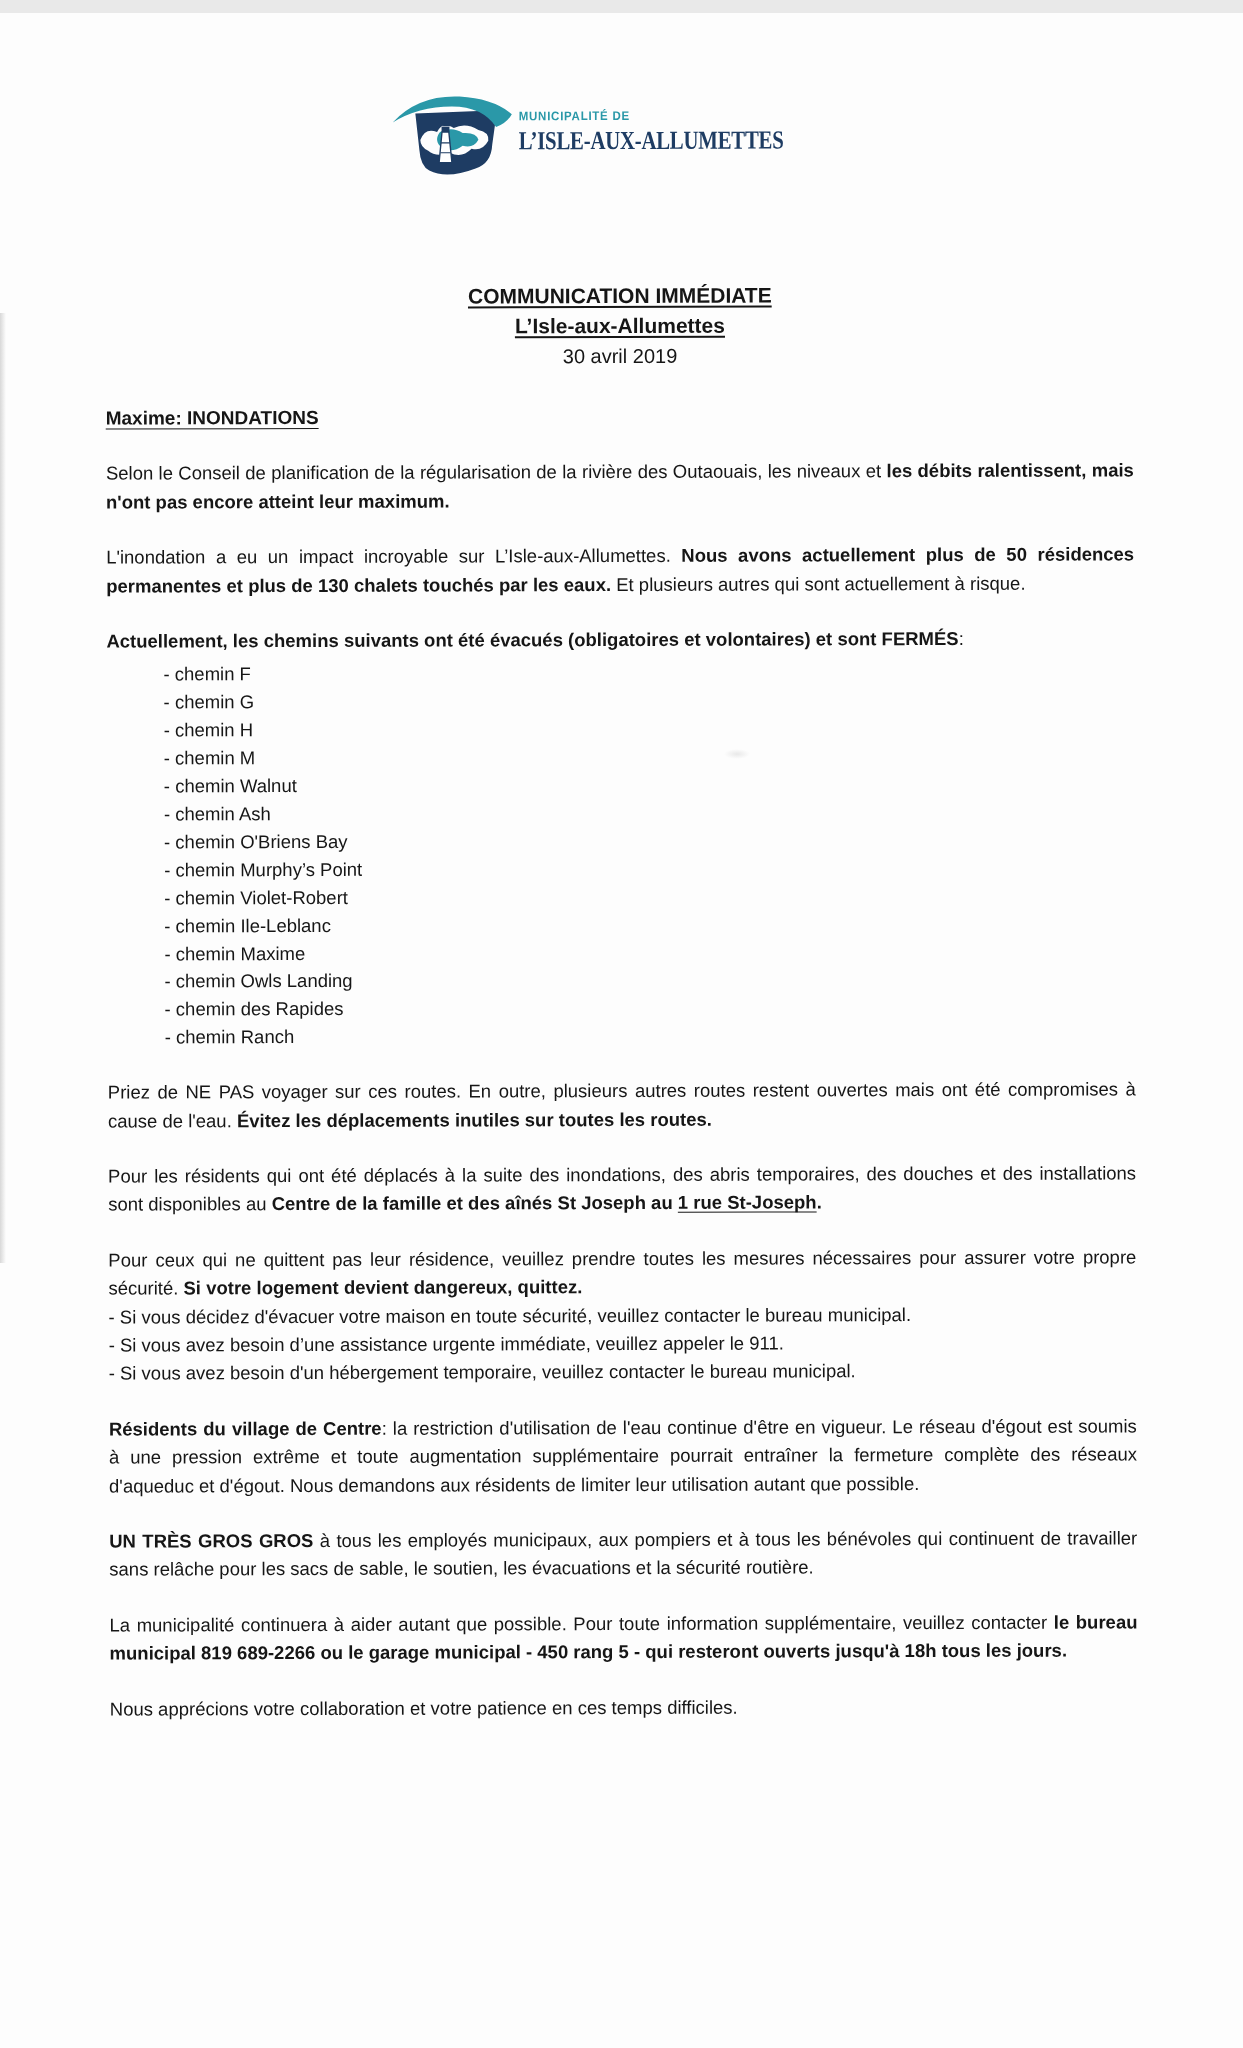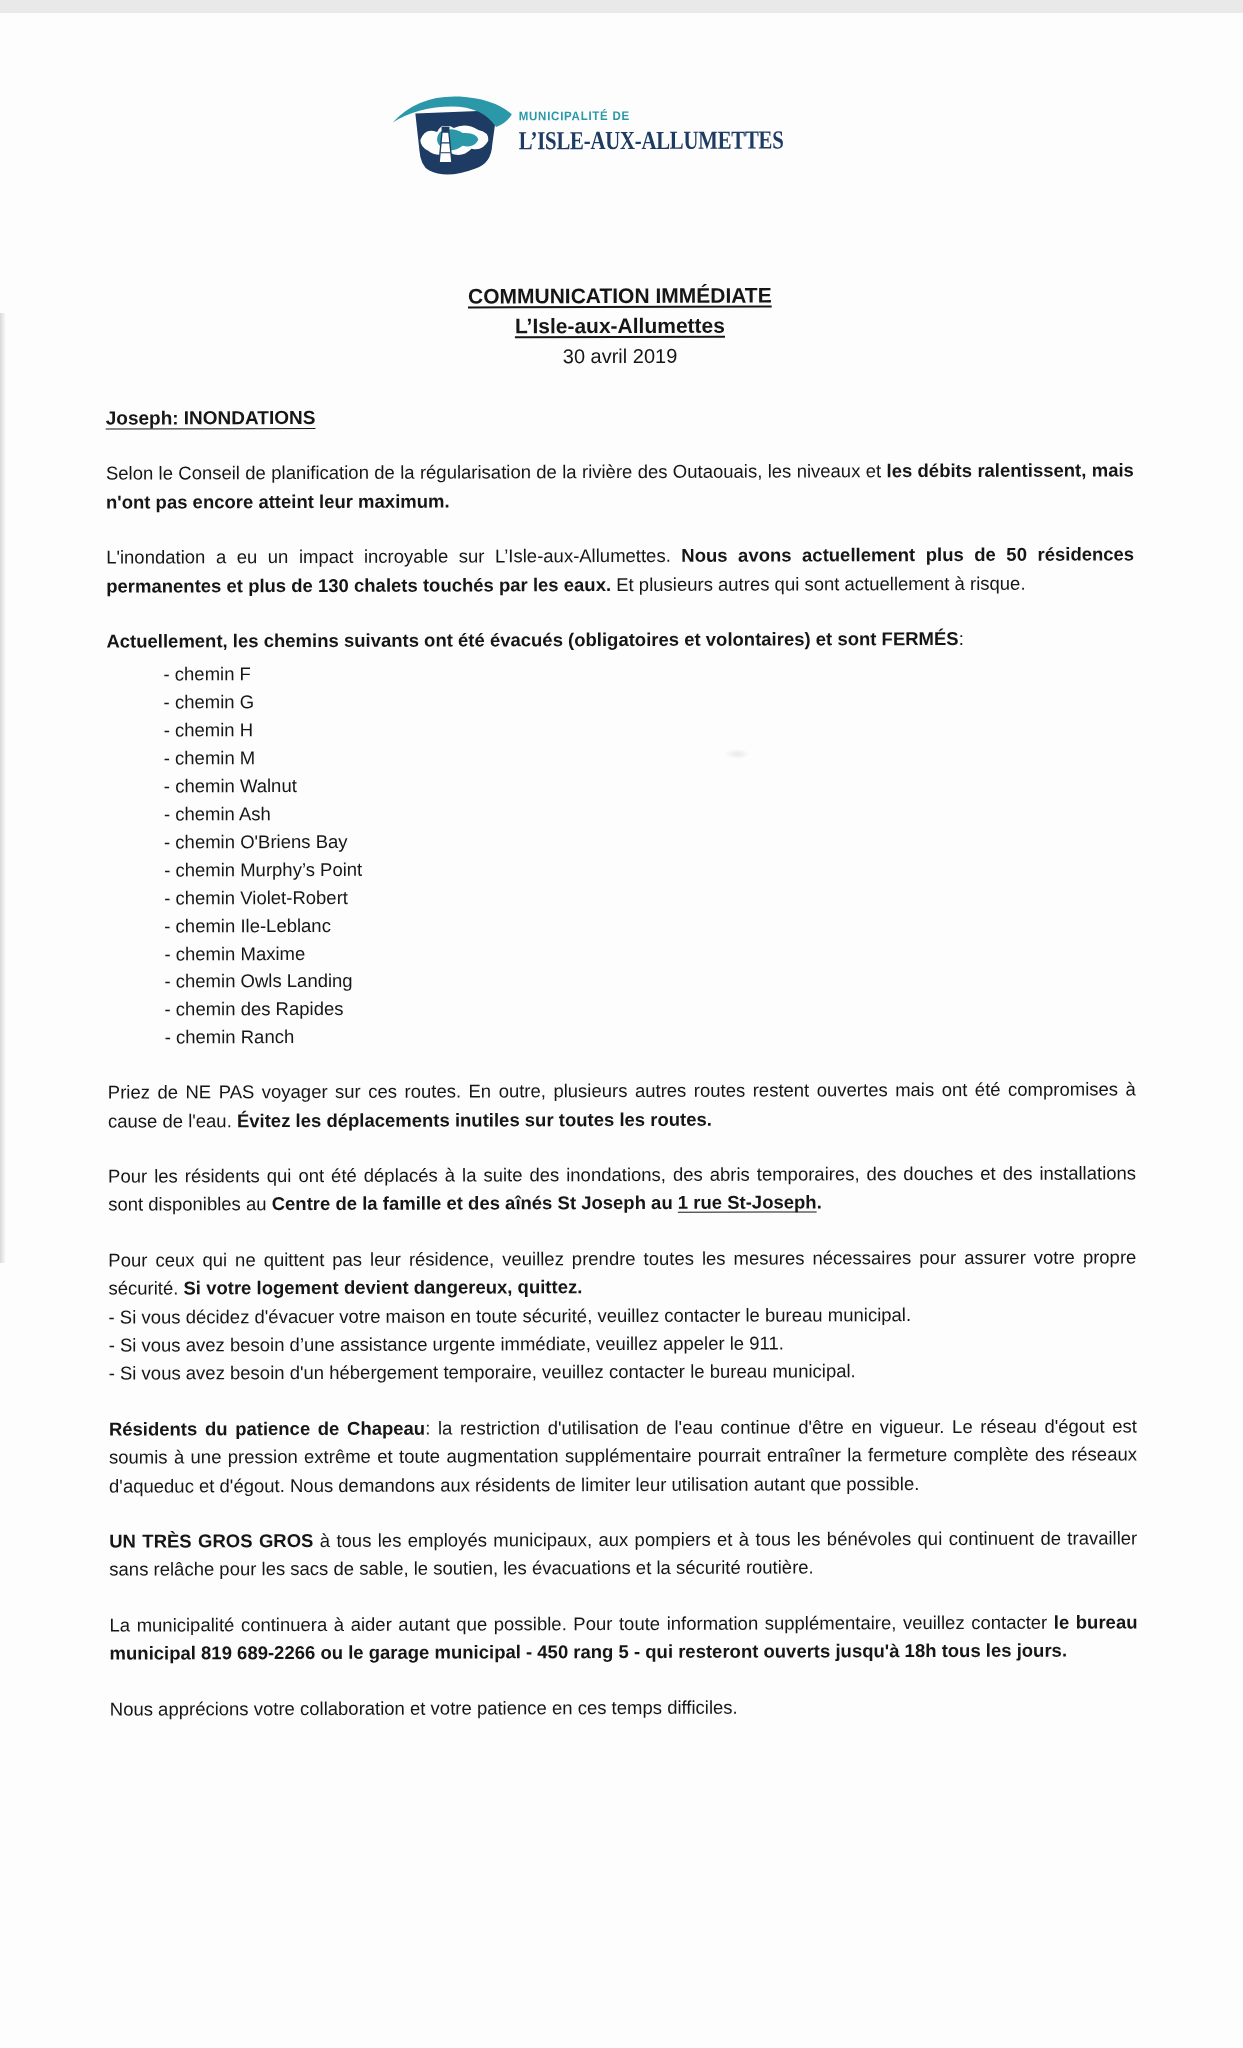--- a/index.html
+++ b/index.html
@@ -95,21 +95,21 @@
 
     <section class="titleblock">
       <div class="t1">COMMUNICATION IMMÉDIATE</div>
       <div class="t2">L’Isle-aux-Allumettes</div>
       <div class="t3">30 avril 2019</div>
     </section>
 
     <main class="content">
 
       <div class="subject">
-        <span class="subj">Joseph: INONDATIONS</span>
+        <span class="subj">Maxime: INONDATIONS</span>
       </div>
 
       <p><span>Selon le Conseil de planification de la régularisation de la rivière des Outaouais, les niveaux et </span><span class="b">les débits ralentissent, mais n'ont pas encore atteint leur maximum.</span></p>
 
       <p><span>L'inondation a eu un impact incroyable sur L’Isle-aux-Allumettes. </span><span class="b">Nous avons actuellement plus de 50 résidences permanentes et plus de 130 chalets touchés par les eaux.</span><span> Et plusieurs autres qui sont actuellement à risque.</span></p>
 
       <p class="before-list"><span class="b">Actuellement, les chemins suivants ont été évacués (obligatoires et volontaires) et sont FERMÉS</span><span>:</span></p>
 
       <ul class="roads">
         <li>- chemin F</li>
@@ -133,21 +133,21 @@
       <p><span>Pour les résidents qui ont été déplacés à la suite des inondations, des abris temporaires, des douches et des installations sont disponibles au </span><span class="b">Centre de la famille et des aînés St Joseph au </span><span class="b u">1 rue St-Joseph</span><span class="b">.</span></p>
 
       <p class="no-gap"><span>Pour ceux qui ne quittent pas leur résidence, veuillez prendre toutes les mesures nécessaires pour assurer votre propre sécurité. </span><span class="b">Si votre logement devient dangereux, quittez.</span></p>
 
       <div class="dashlines">
         <div>- Si vous décidez d'évacuer votre maison en toute sécurité, veuillez contacter le bureau municipal.</div>
         <div>- Si vous avez besoin d’une assistance urgente immédiate, veuillez appeler le 911.</div>
         <div>- Si vous avez besoin d'un hébergement temporaire, veuillez contacter le bureau municipal.</div>
       </div>
 
-      <p><span class="b">Résidents du patience de Chapeau</span><span>: la restriction d'utilisation de l'eau continue d'être en vigueur. Le réseau d'égout est soumis à une pression extrême et toute augmentation supplémentaire pourrait entraîner la fermeture complète des réseaux d'aqueduc et d'égout. Nous demandons aux résidents de limiter leur utilisation autant que possible.</span></p>
+      <p><span class="b">Résidents du village de Centre</span><span>: la restriction d'utilisation de l'eau continue d'être en vigueur. Le réseau d'égout est soumis à une pression extrême et toute augmentation supplémentaire pourrait entraîner la fermeture complète des réseaux d'aqueduc et d'égout. Nous demandons aux résidents de limiter leur utilisation autant que possible.</span></p>
 
       <p><span class="b">UN TRÈS GROS GROS</span><span> à tous les employés municipaux, aux pompiers et à tous les bénévoles qui continuent de travailler sans relâche pour les sacs de sable, le soutien, les évacuations et la sécurité routière.</span></p>
 
       <p><span>La municipalité continuera à aider autant que possible. Pour toute information supplémentaire, veuillez contacter </span><span class="b">le bureau municipal 819 689-2266 ou le garage municipal - 450 rang 5 - qui resteront ouverts jusqu'à 18h tous les jours.</span></p>
 
       <p><span>Nous apprécions votre collaboration et votre patience en ces temps difficiles.</span></p>
 
     </main>
   </div>
 </div>

